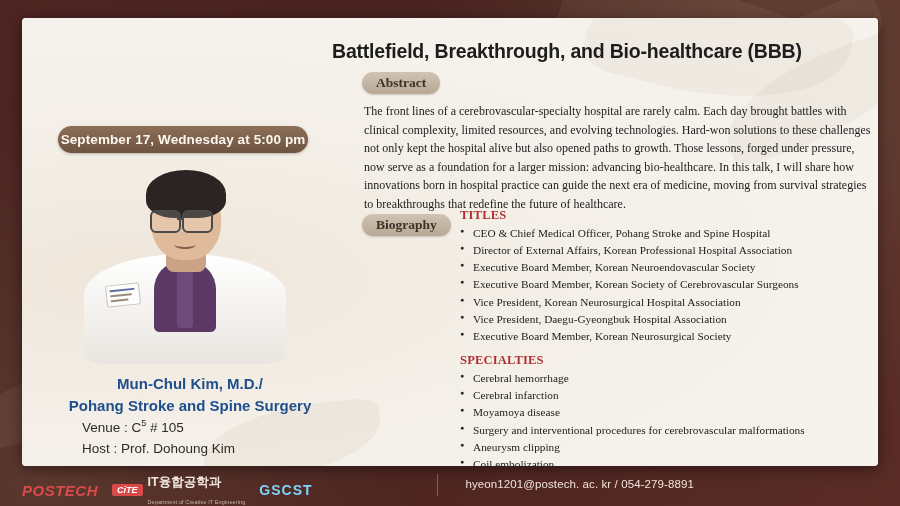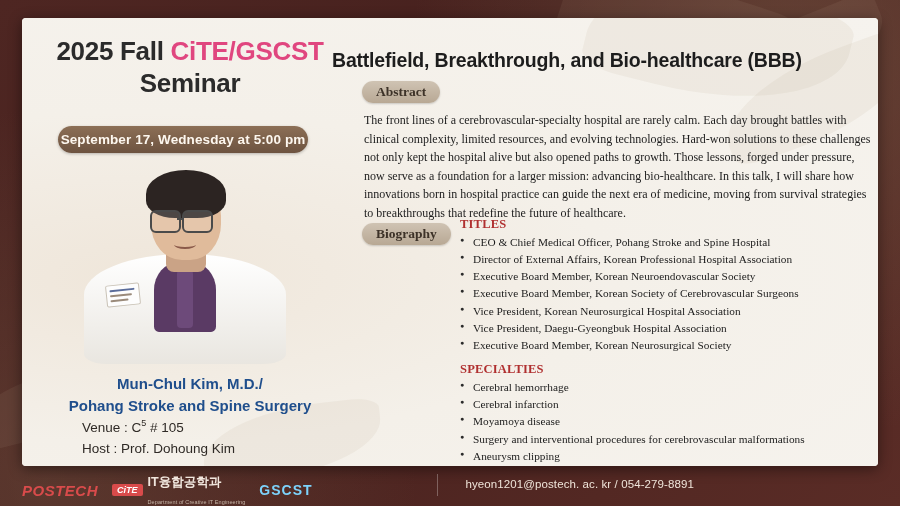--- a/index.html
+++ b/index.html
@@ -223,21 +223,21 @@
     font-size: 13.5px;
     color: #2f2a26;
     line-height: 1.62;
   }
   .info-block .sup { font-size: 9px; vertical-align: super; }
 
   
   .right-col {
     position: absolute;
     left: 300px;
-    top: 9px;
+    top: 0;
     width: 556px;
     height: 324px;
   }
   .seminar-title {
     position: absolute;
     left: 10px;
     top: 22px;
     width: 546px;
     font-size: 19.5px;
     font-weight: bold;
@@ -399,24 +399,20 @@
   <div class="leaf l4"></div>
   <div class="leaf l5"></div>
 
   <div class="card">
     <div class="card-bg"></div>
     <div class="card-leaf c1"></div>
     <div class="card-leaf c2"></div>
     <div class="card-leaf c3"></div>
 
     <div class="left-col">
-      <div class="title-main">
-        <span class="accent-dark">2025 Fall </span><span class="accent-pink">CiTE/GSCST</span><br>
-        <span class="accent-dark">Seminar</span>
-      </div>
 
       <div class="date-pill">September 17, Wednesday at 5:00 pm</div>
 
       <div class="photo-wrap">
         <div class="photo-person">
           <div class="p-coat"></div>
           <div class="p-shirt"></div>
           <div class="p-tie"></div>
           <div class="p-neck"></div>
           <div class="p-head"></div>

